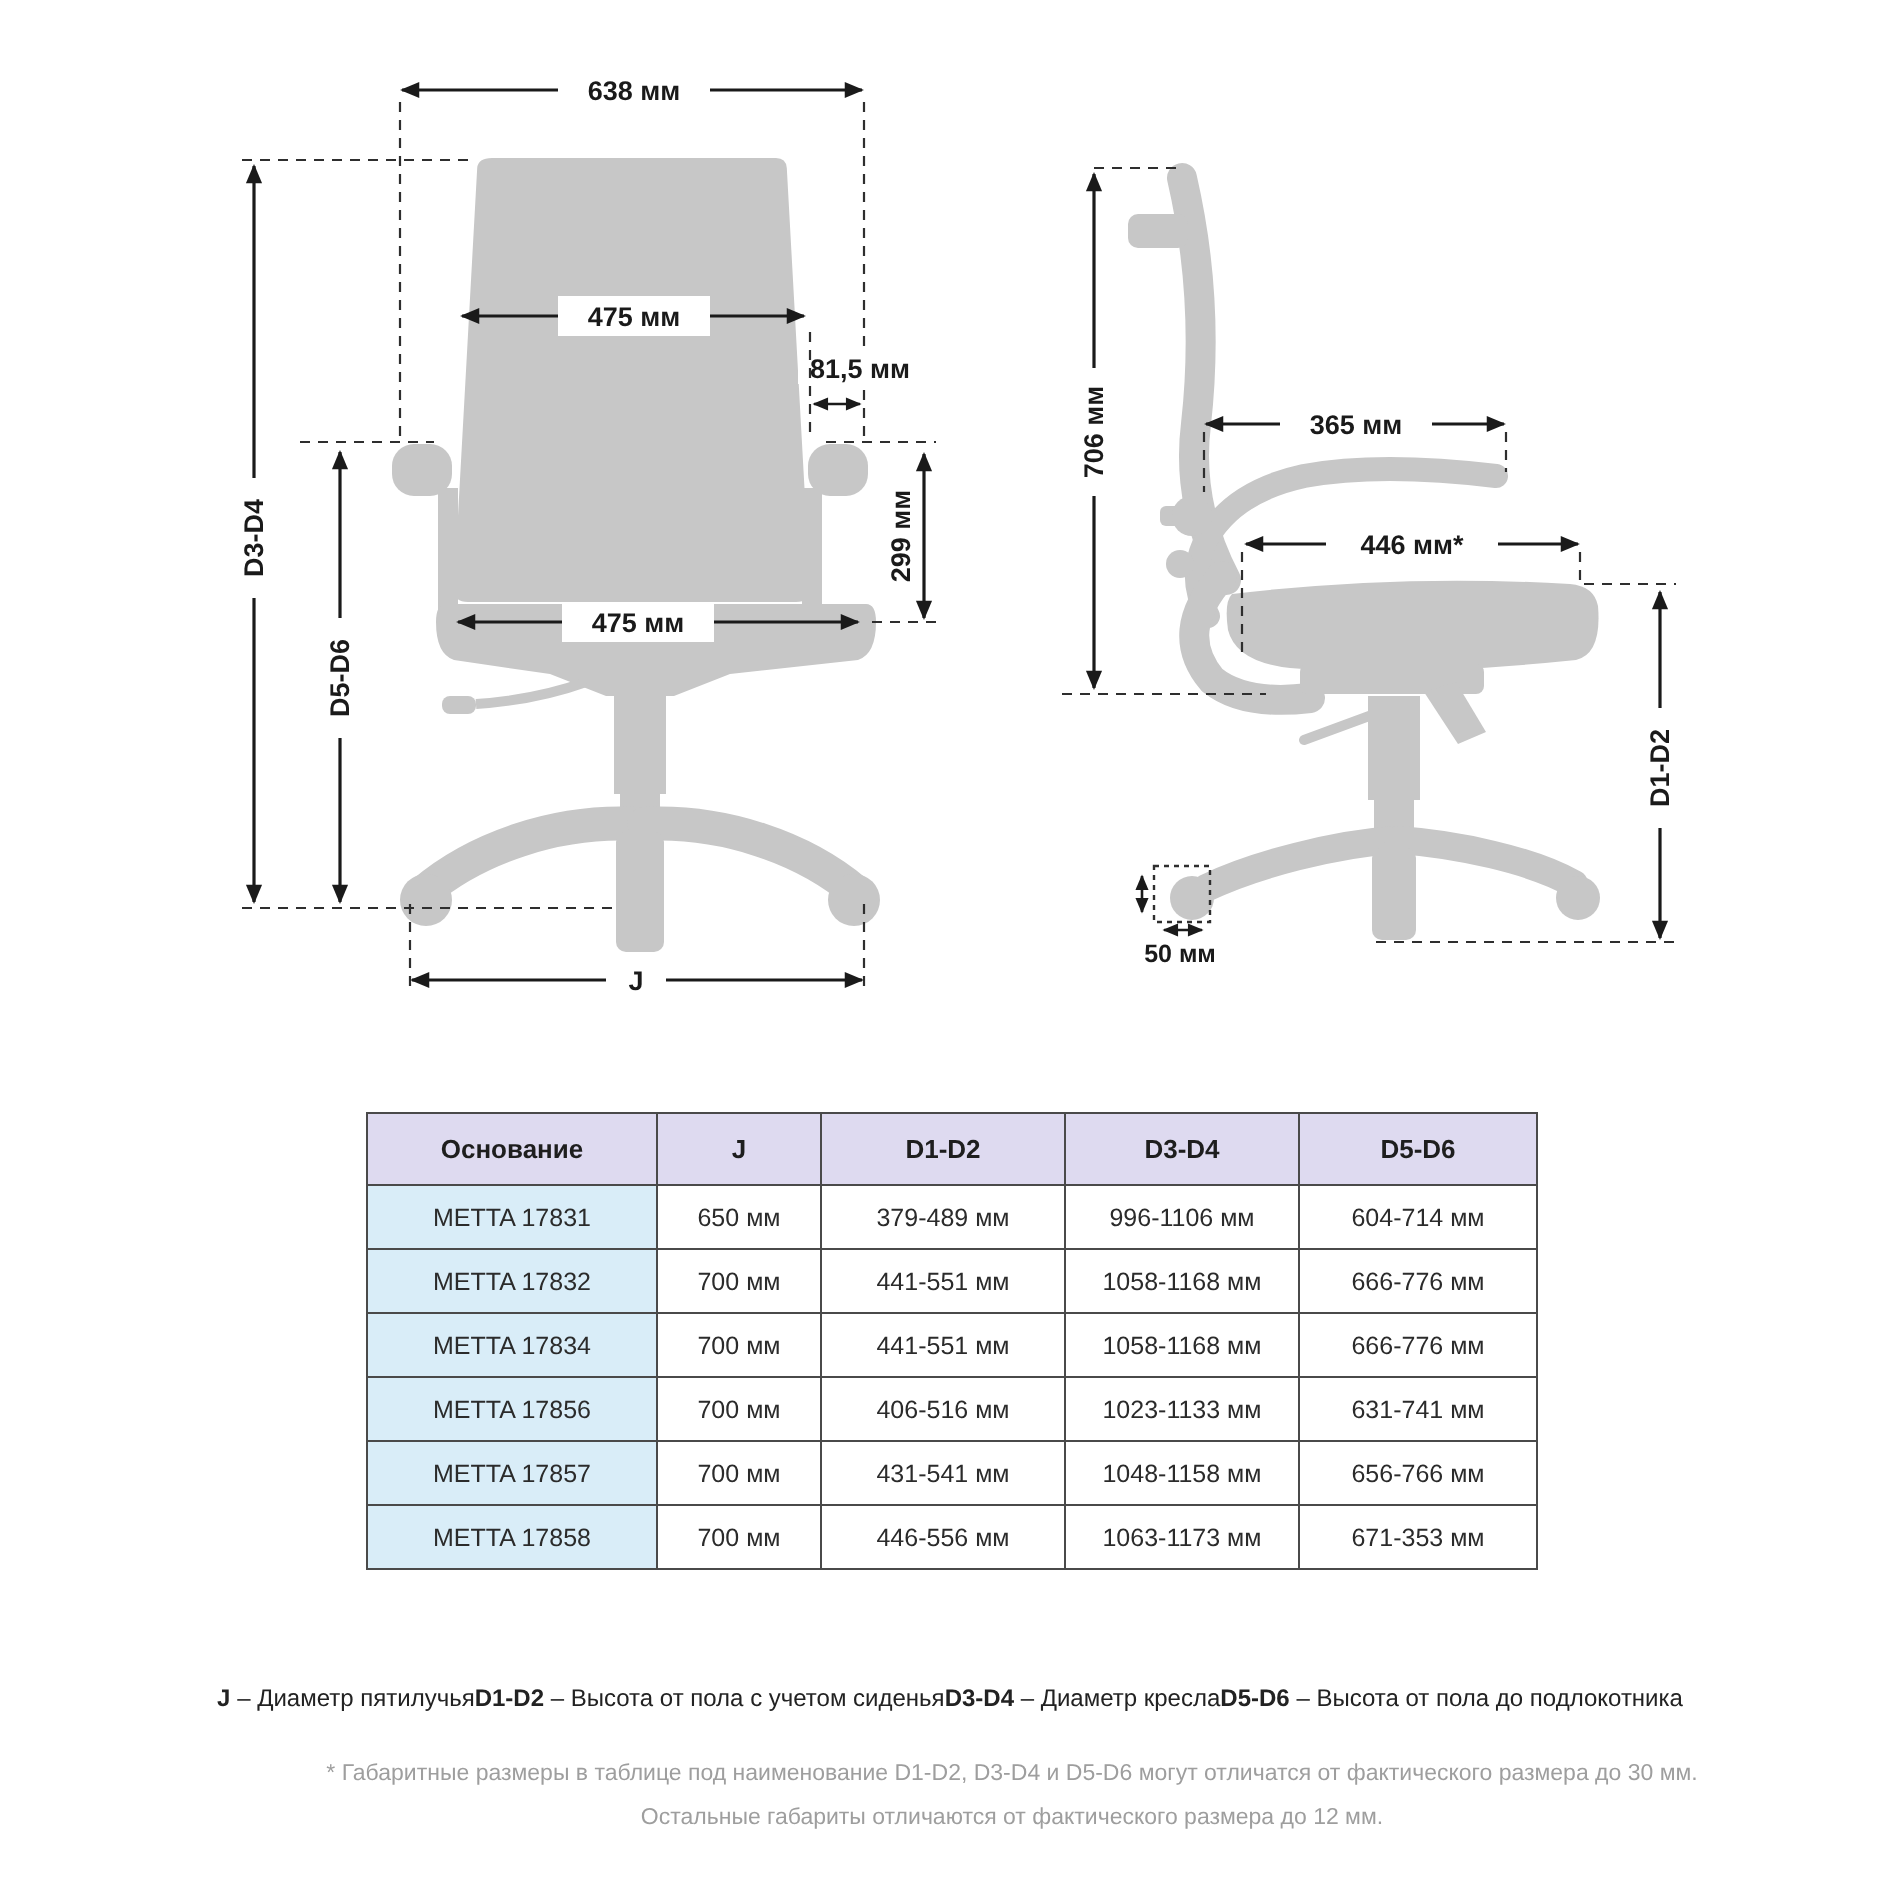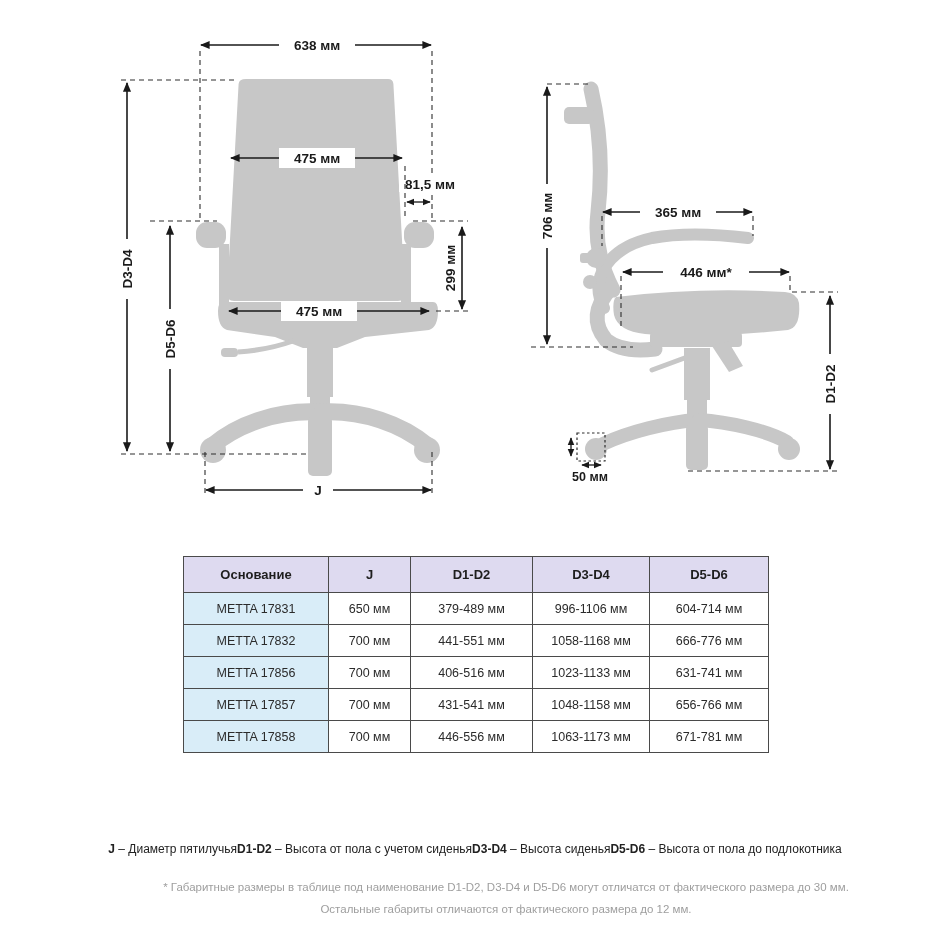--- a/index.html
+++ b/index.html
@@ -218,55 +218,62 @@
         <td>604-714 мм</td>
       </tr>
       <tr>
         <td class="model">METTA 17832</td>
         <td>700 мм</td>
         <td>441-551 мм</td>
         <td>1058-1168 мм</td>
         <td>666-776 мм</td>
       </tr>
       <tr>
+        <td class="model">METTA 17834</td>
+        <td>700 мм</td>
+        <td>441-551 мм</td>
+        <td>1058-1168 мм</td>
+        <td>666-776 мм</td>
+      </tr>
+      <tr>
         <td class="model">METTA 17856</td>
         <td>700 мм</td>
         <td>406-516 мм</td>
         <td>1023-1133 мм</td>
         <td>631-741 мм</td>
       </tr>
       <tr>
         <td class="model">METTA 17857</td>
         <td>700 мм</td>
         <td>431-541 мм</td>
         <td>1048-1158 мм</td>
         <td>656-766 мм</td>
       </tr>
       <tr>
         <td class="model">METTA 17858</td>
         <td>700 мм</td>
         <td>446-556 мм</td>
         <td>1063-1173 мм</td>
-        <td>671-781 мм</td>
+        <td>671-353 мм</td>
       </tr>
     </tbody>
   </table>
 
   <div class="legend">
     <span class="legend-item">
       <b>J</b>
       <span>– Диаметр пятилучья</span>
     </span>
     <span class="legend-item">
       <b>D1-D2</b>
       <span>– Высота от пола с учетом сиденья</span>
     </span>
     <span class="legend-item">
       <b>D3-D4</b>
-      <span>– Высота сиденья</span>
+      <span>– Диаметр кресла</span>
     </span>
     <span class="legend-item">
       <b>D5-D6</b>
       <span>– Высота от пола до подлокотника</span>
     </span>
   </div>
 
   <div class="footnote">
     <p>* Габаритные размеры в таблице под наименование D1-D2, D3-D4 и D5-D6 могут отличатся от фактического размера до 30 мм.</p>
     <p>Остальные габариты отличаются от фактического размера до 12 мм.</p>

